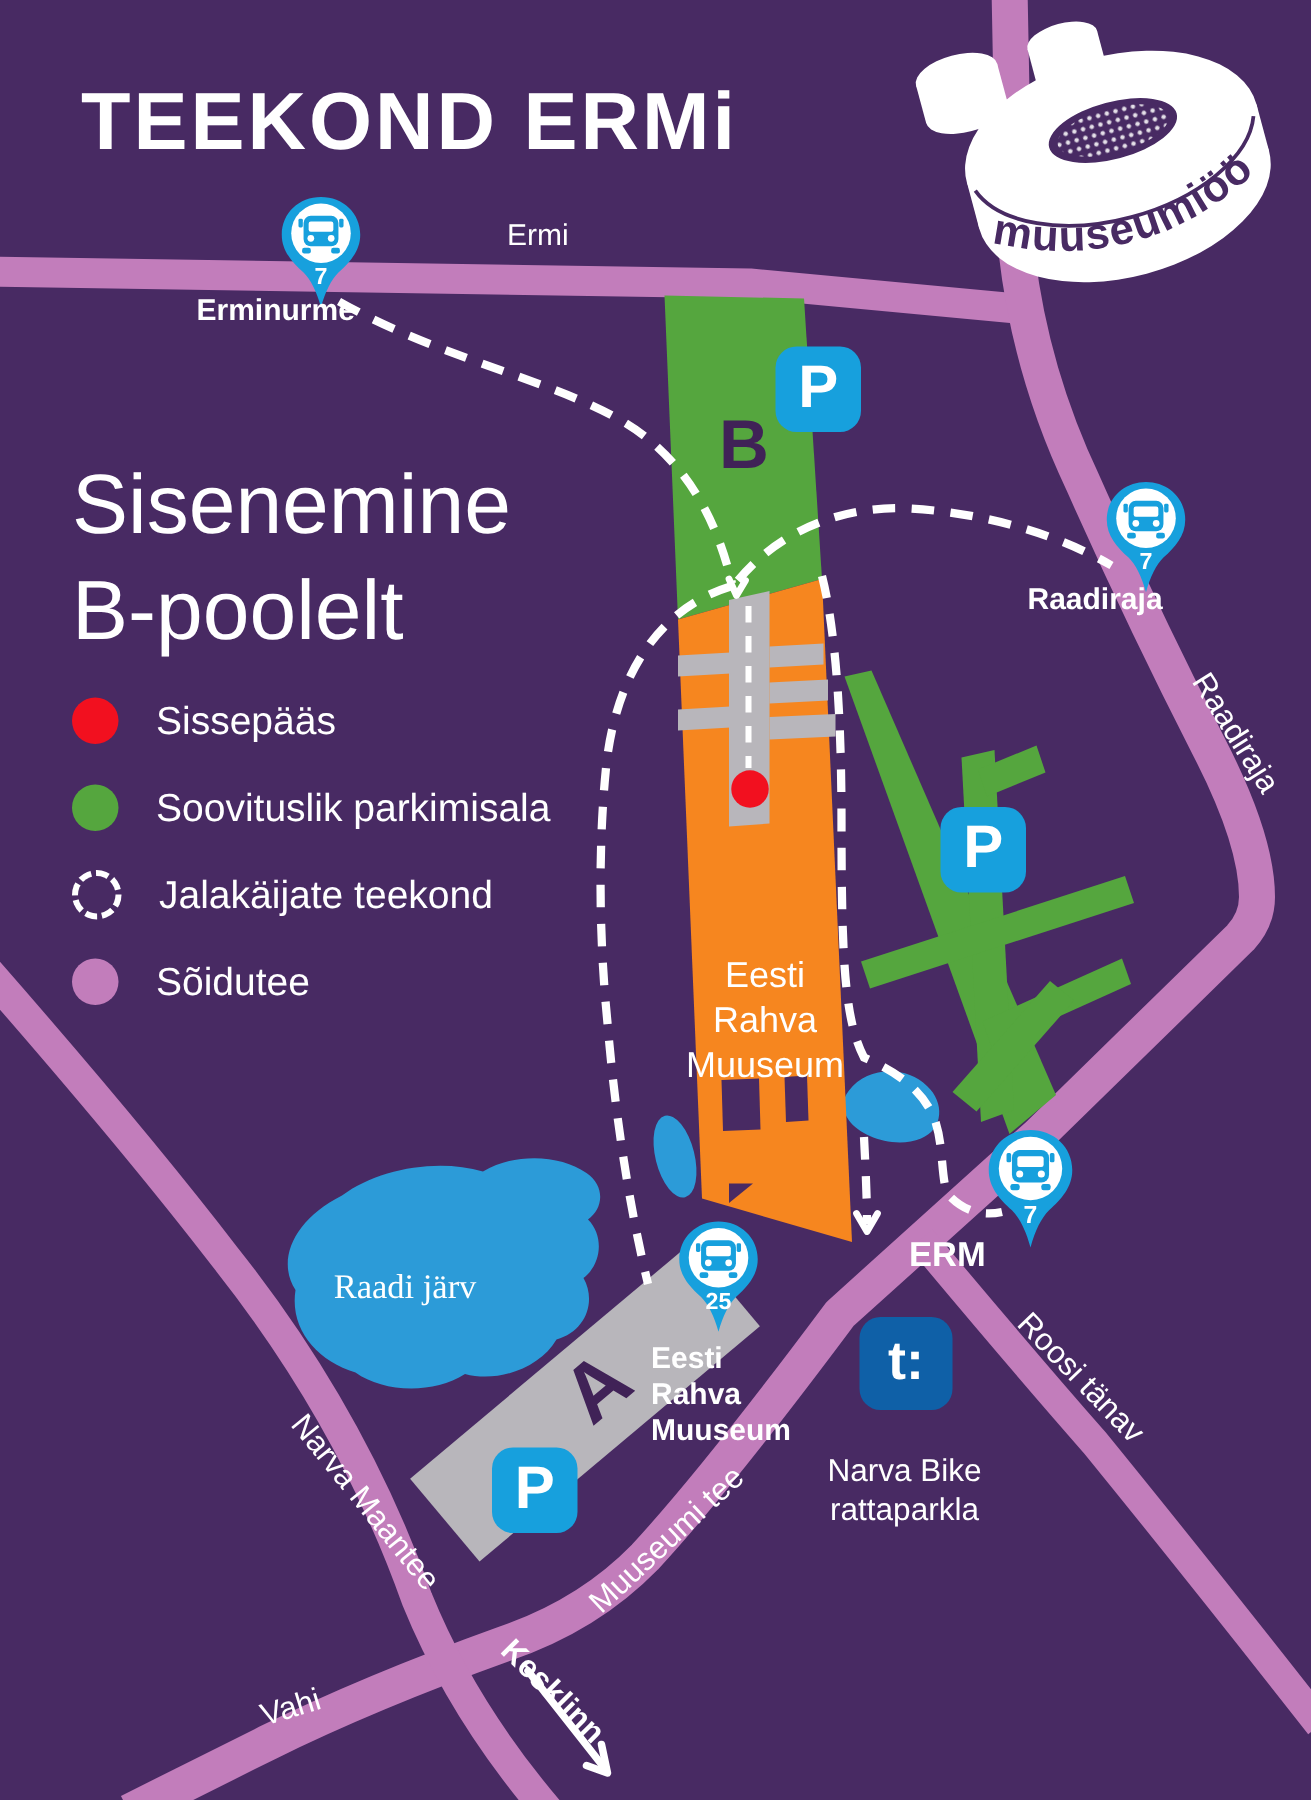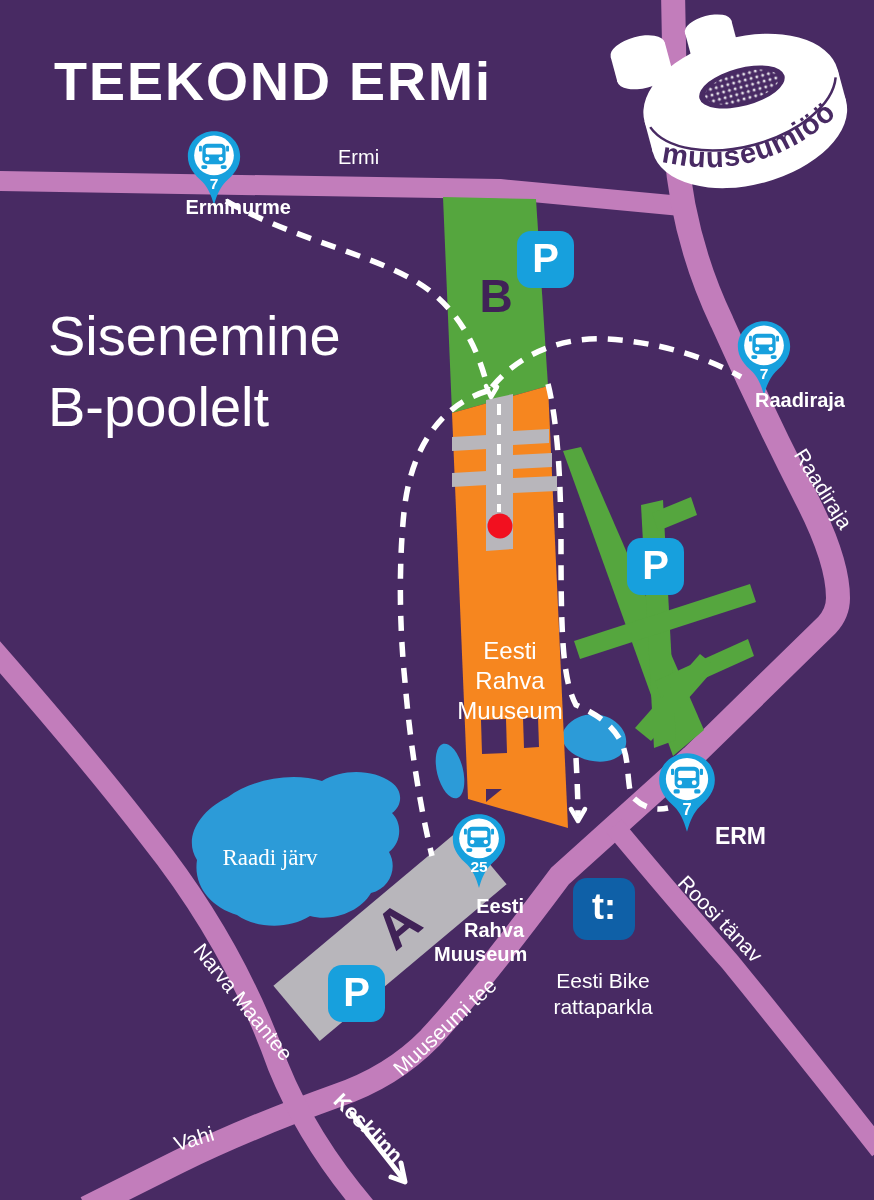--- a/index.html
+++ b/index.html
@@ -24,21 +24,21 @@
   .legend-swatch.roadway{background:var(--road);}
   .legend-text{margin-left:25px;font-size:26px;font-weight:400;}
   .p-icon{
     position:absolute;width:57px;height:57px;border-radius:14px;
     background:var(--pinblue);display:flex;align-items:center;justify-content:center;
     font-size:40px;font-weight:700;color:#fff;padding-bottom:3px;box-sizing:border-box;
   }
   .zone-letter{position:absolute;font-weight:700;color:var(--letter);}
   .pin{position:absolute;}
   .pin-num{fill:#fff;font-weight:700;font-size:16px;font-family:"Liberation Sans","DejaVu Sans",sans-serif;}
-  .pin-label{font-size:20px;font-weight:700;text-align:right;line-height:24px;}
+  .pin-label{font-size:20px;font-weight:700;text-align:left;line-height:24px;}
   .bike-icon{
     position:absolute;left:573px;top:878px;width:62px;height:62px;border-radius:14px;
     background:var(--bike);display:flex;align-items:center;justify-content:center;
     color:#fff;font-size:36px;font-weight:700;padding-bottom:4px;box-sizing:border-box;
   }
   .road-label{font-size:21px;font-weight:400;}
 </style>
 </head>
 <body>
 
@@ -132,20 +132,38 @@
       </text>
     </g>
   </svg>
 
   <div class="lbl title">TEEKOND ERMi</div>
   <div class="lbl subtitle">
     <div>Sisenemine</div>
     <div>B-poolelt</div>
   </div>
 
+  <div class="legend">
+    <div class="legend-row">
+      <div class="legend-swatch entrance"></div>
+      <div class="legend-text">Sissepääs</div>
+    </div>
+    <div class="legend-row">
+      <div class="legend-swatch parking"></div>
+      <div class="legend-text">Soovituslik parkimisala</div>
+    </div>
+    <div class="legend-row">
+      <div class="legend-swatch walkway"></div>
+      <div class="legend-text">Jalakäijate teekond</div>
+    </div>
+    <div class="legend-row">
+      <div class="legend-swatch roadway"></div>
+      <div class="legend-text">Sõidutee</div>
+    </div>
+  </div>
 
   <div class="lbl zone-letter" style="left:466px;top:270px;width:60px;font-size:46px;text-align:center;">B</div>
   <div class="lbl zone-letter" style="left:368px;top:894px;width:60px;font-size:54px;text-align:center;transform:rotate(-40deg);">A</div>
 
   <div class="p-icon" style="left:517px;top:231px;">P</div>
   <div class="p-icon" style="left:627px;top:538px;">P</div>
   <div class="p-icon" style="left:328px;top:965px;">P</div>
 
   <div class="lbl road-label" style="left:338px;top:146px;font-size:20px;text-align:center;">Ermi</div>
   <div class="lbl road-label center" style="left:753px;top:477px;width:140px;transform:rotate(58deg);">Raadiraja</div>
@@ -227,15 +245,15 @@
           <circle cx="39" cy="31.5" r="2.3" fill="#fff"></circle>
         <rect x="16.5" y="18" width="3" height="6" rx="1"></rect>
           <rect x="44.5" y="18" width="3" height="6" rx="1"></rect>
       </g>
       <text x="32" y="63" text-anchor="middle" class="pin-num">25</text>
     </svg>
   </div>
   <div class="lbl pin-label wrap" style="left:434px;top:866px;width:90px;">Eesti Rahva Muuseum</div>
 
   <div class="bike-icon">t:</div>
-  <div class="lbl wrap center" style="left:518px;top:940px;width:170px;font-size:21px;font-weight:400;line-height:26px;">Eesti Bike rattaparkla</div>
+  <div class="lbl wrap center" style="left:518px;top:940px;width:170px;font-size:21px;font-weight:400;line-height:26px;">Narva Bike rattaparkla</div>
 
 </div>
 
 </body></html>

